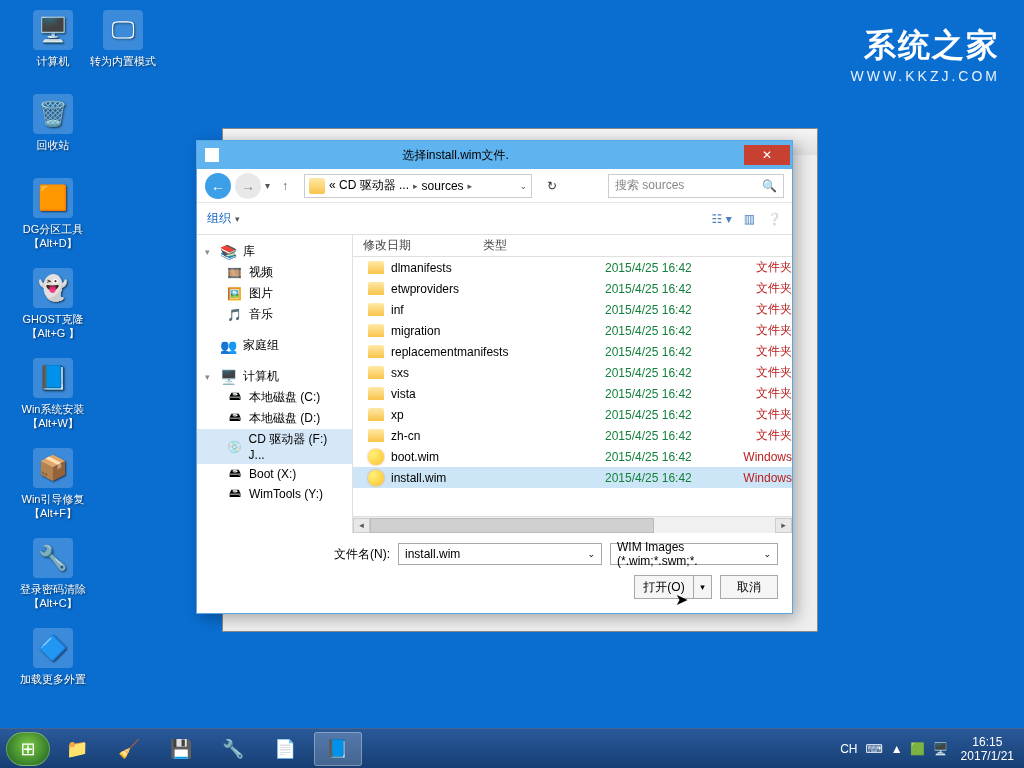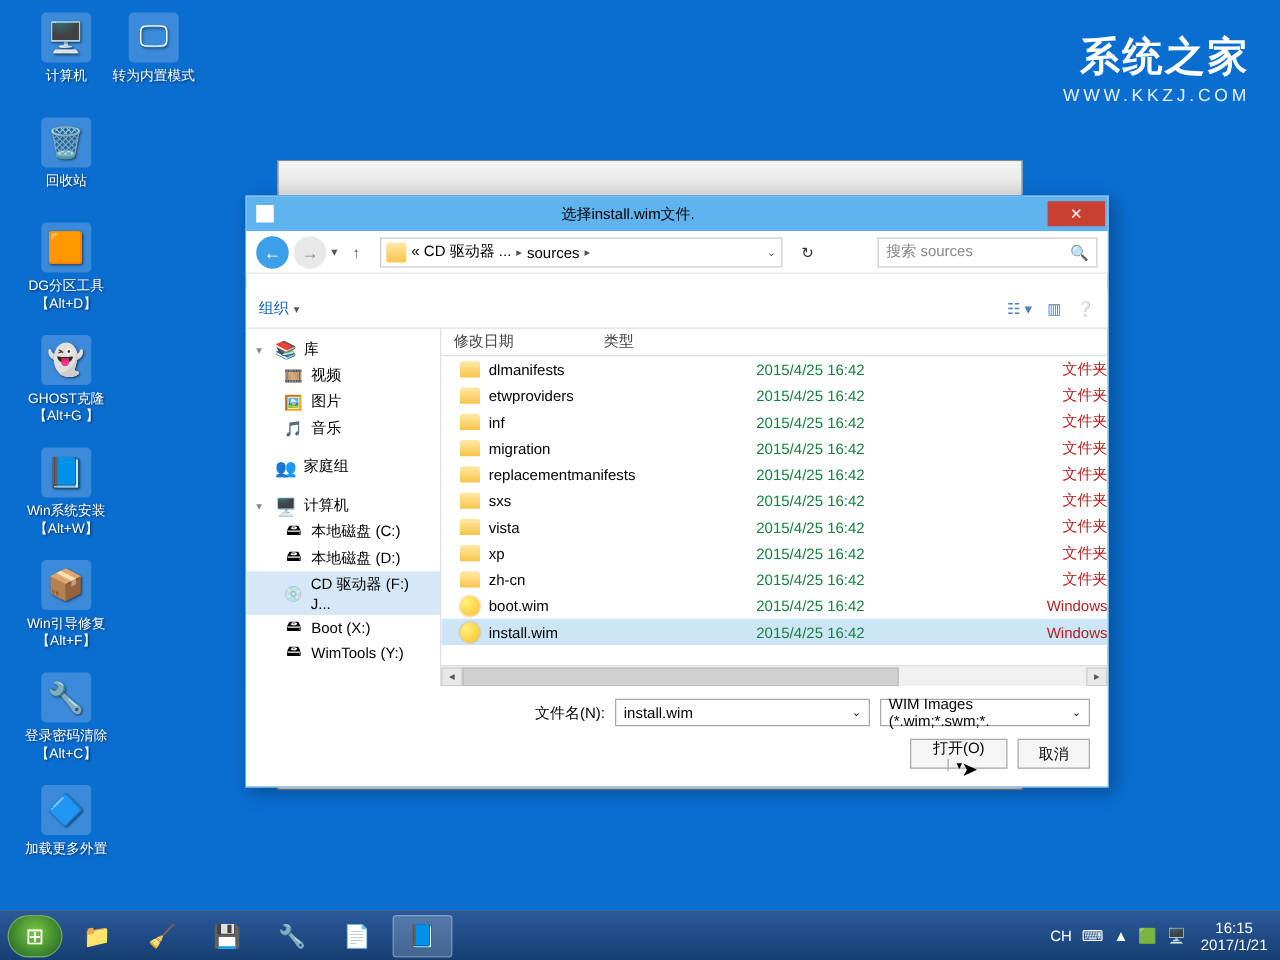--- a/index.html
+++ b/index.html
@@ -17,37 +17,37 @@
 .tbtn { width:48px; height:34px; margin-left:4px; border-radius:3px; display:flex; align-items:center; justify-content:center; font-size:18px; color:#fff; }
 .tbtn.active { background:rgba(255,255,255,.2); border:1px solid rgba(255,255,255,.3); }
 .tray { margin-left:auto; display:flex; align-items:center; color:#fff; font-size:11px; }
 .tray span { margin:0 4px; }
 .clock { text-align:center; margin-left:8px; margin-right:4px; }
 .clock div { line-height:14px; }
 
 .bgwin { position:absolute; left:222px; top:128px; width:596px; height:504px; background:#eee; border:1px solid #888; }
 .bgwin .bgtitle { height:26px; background:linear-gradient(#f5f5f5,#e0e0e0); }
 
-.dlg { position:absolute; left:196px; top:156px; width:691px; height:474px; background:#fff; border:1px solid #5aa7e6; box-shadow:4px 4px 14px rgba(0,0,0,.3); display:flex; flex-direction:column; }
+.dlg { position:absolute; left:196px; top:140px; width:597px; height:474px; background:#fff; border:1px solid #5aa7e6; box-shadow:4px 4px 14px rgba(0,0,0,.3); display:flex; flex-direction:column; }
 .titlebar { height:28px; background:#5fb4f0; display:flex; align-items:center; padding:0 0 0 8px; }
 .titlebar .ticon { width:14px; height:14px; background:#fff; margin-right:8px; }
 .titlebar .ttxt { flex:1; text-align:center; color:#000; font-size:12px; margin-left:-60px; }
 .titlebar .tclose { width:46px; height:20px; background:#c84031; color:#fff; display:flex; align-items:center; justify-content:center; font-size:12px; margin-right:2px; }
 .navrow { height:34px; background:#fff; border-bottom:1px solid #e5e5e5; display:flex; align-items:center; padding:0 8px; gap:4px; }
 .navbtn { width:26px; height:26px; border-radius:13px; background:#3ca0e8; color:#fff; display:flex; align-items:center; justify-content:center; font-size:14px; }
 .navbtn.fwd { background:#e8e8e8; color:#888; }
 .navdd { font-size:10px; color:#555; }
 .navup { width:22px; height:22px; color:#555; display:flex; align-items:center; justify-content:center; }
 .addr { flex:1; height:24px; border:1px solid #ccc; display:flex; align-items:center; padding:0 4px; gap:4px; margin:0 4px; }
 .addr .seg { color:#000; }
 .addr .sep { color:#555; font-size:9px; }
 .addr .fico { width:16px; height:16px; background:linear-gradient(#ffe9a8,#f9c44a); border-radius:2px; }
 .refresh { width:24px; height:22px; display:flex; align-items:center; justify-content:center; color:#333; }
 .search { width:176px; height:24px; border:1px solid #ccc; display:flex; align-items:center; padding:0 6px; color:#888; justify-content:space-between;margin-left:40px; }
-.toolrow { height:32px; background:#fff; border-bottom:1px solid #e0e0e0; display:flex; align-items:center; padding:0 10px; color:#1060c0;margin-top:12px; }
+.toolrow { height:32px; background:#fff; border-bottom:1px solid #e0e0e0; display:flex; align-items:center; padding:0 10px; color:#1060c0; }
 .toolrow .org { }
 .toolrow .dd { font-size:9px; color:#555; margin-left:4px; }
 .toolrow .right { margin-left:auto; display:flex; align-items:center; gap:12px; color:#4a80c0; }
 .body { flex:1; display:flex; overflow:hidden; }
 
 .side { width:156px; border-right:1px solid #e0e0e0; background:#fff; padding:6px 0; overflow:hidden; }
 .sgroup { margin-bottom:10px; }
 .sgh { display:flex; align-items:center; padding:2px 8px; gap:6px; }
 .sgh .exp { font-size:9px; color:#888; width:10px; }
 .sgh .gic { width:16px; height:16px; display:flex; align-items:center; justify-content:center; font-size:14px; }
@@ -75,21 +75,21 @@
 .hscroll .track { flex:1; height:15px; position:relative; }
 .hscroll .thumb { position:absolute; left:0; top:0; height:15px; width:70%; background:#d0d0d0; border:1px solid #bbb; }
 
 .bottom { padding:10px 14px 14px; background:#fff; }
 .fnrow { display:flex; align-items:center; gap:8px; margin-bottom:10px; }
 .fnlbl { margin-left:auto; }
 .fncombo { width:204px; height:22px; border:1px solid #a9a9a9; display:flex; align-items:center; padding:0 6px; justify-content:space-between; }
 .filter { width:168px; height:22px; border:1px solid #a9a9a9; display:flex; align-items:center; padding:0 6px; }
 .btnrow { display:flex; justify-content:flex-end; gap:8px; }
 .btn { height:24px; border:1px solid #a9a9a9; background:#f5f5f5; display:flex; align-items:center; justify-content:center; padding:0 16px; position:relative; }
-.btn.open { width:78px; padding:0;flex-direction:column; }
+.btn.open { width:78px; padding:0; }
 .btn .split { border-left:1px solid #a9a9a9; width:18px; height:100%; display:flex; align-items:center; justify-content:center; font-size:9px; }
 .cursor { position:absolute; font-size:16px; color:#000; }
 </style>
 </head>
 <body>
 
 <div class="desktop">
 
   <div class="watermark">
     <div class="wm1">系统之家</div>

